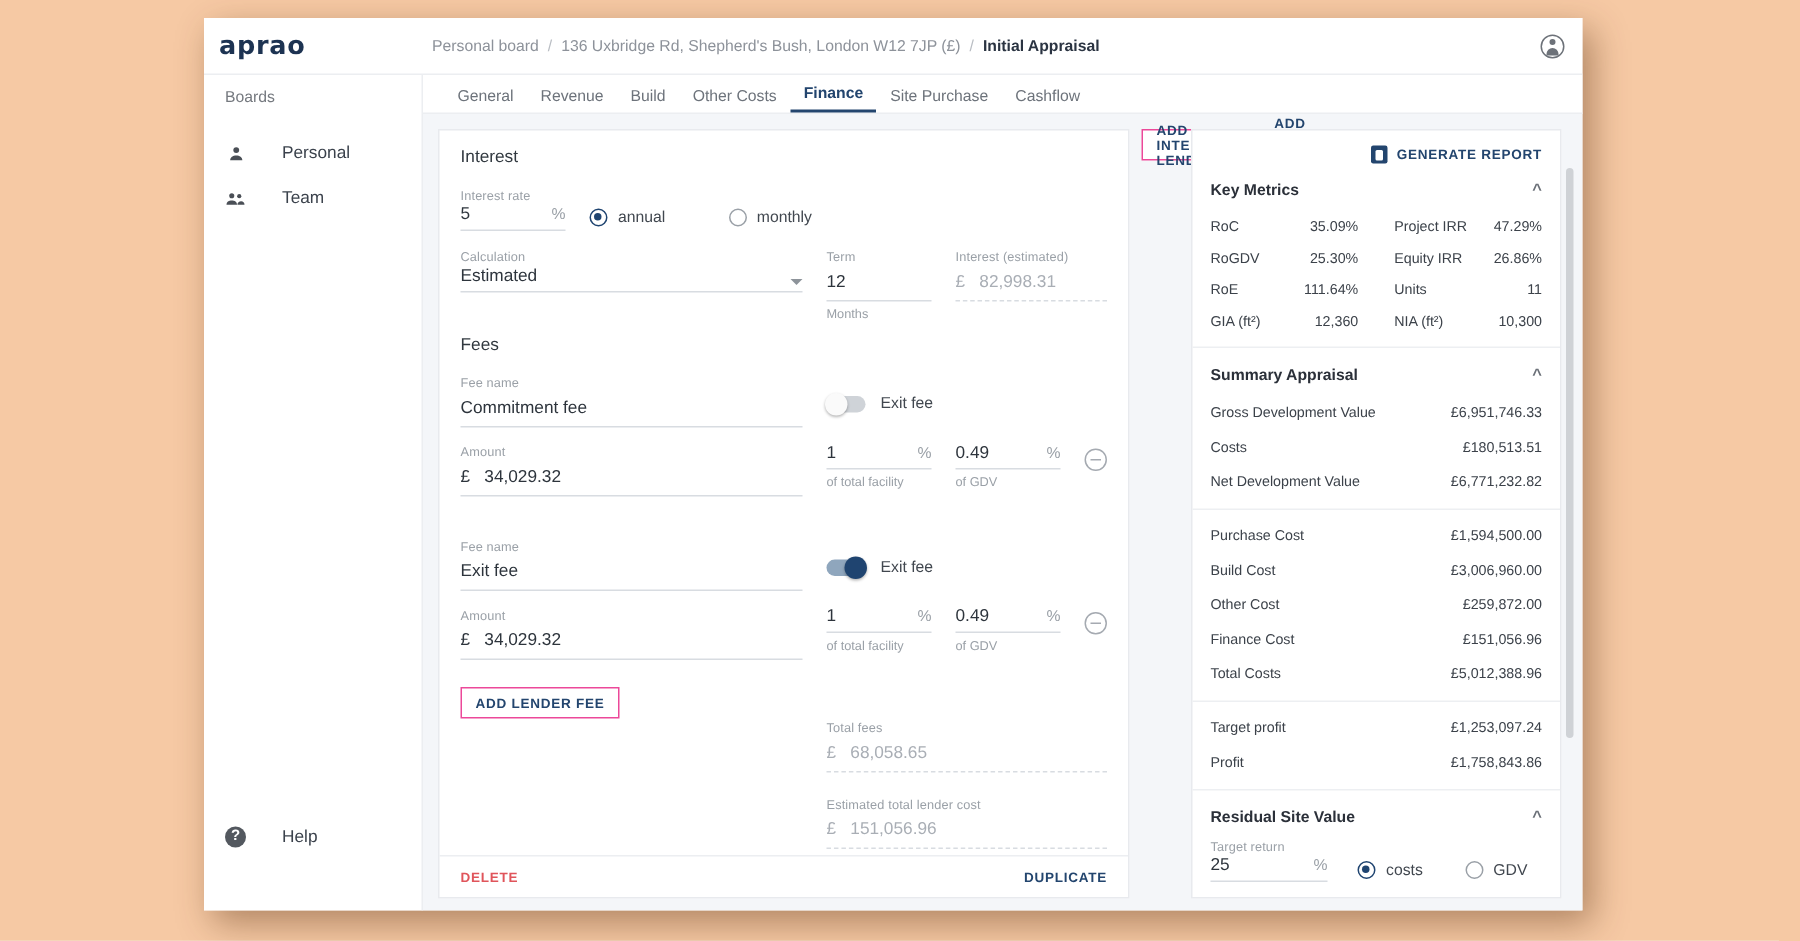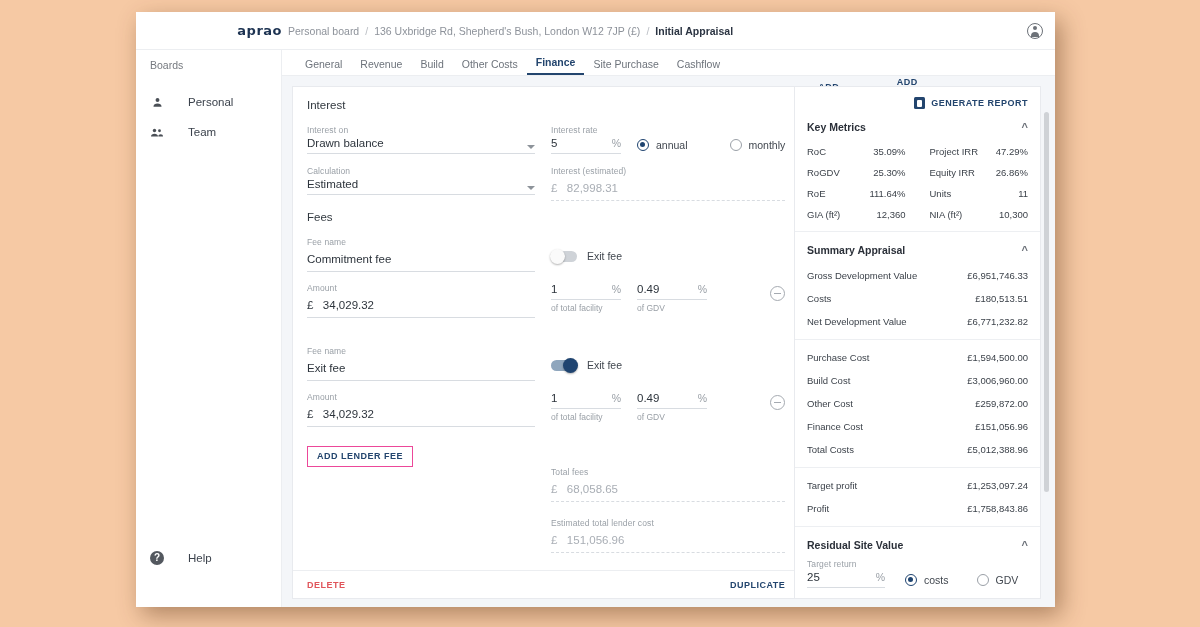--- a/index.html
+++ b/index.html
@@ -23,27 +23,26 @@
   .topbar {
     height: 38px;
     display: flex;
     align-items: center;
     border-bottom: 1px solid #eceef1;
     flex: 0 0 38px;
     background: #fff;
   }
   .brand {
     width: 146px;
-    padding-left: 28px;
-    font-size: 13px;
+    padding-left: 10px;
+    font-size: 17px;
     font-weight: bold;
     letter-spacing: .5px;
     color: #1d3352;
     font-family: "DejaVu Sans", sans-serif;
-    text-align: right;
   }
   .breadcrumb {
     flex: 1;
     font-size: 10.5px;
     color: #8d929a;
     display: flex;
     align-items: center;
     gap: 6px;
     padding-left: 6px;
   }
@@ -293,27 +292,20 @@
 
       <div class="content-row">
 
         <div class="left-pane">
           <div class="lender-card">
             <div class="card-pad">
 
               <div class="sec-title">Interest</div>
 
               <div style="display:flex; gap:16px;">
-                <div style="width:228px;">
-                  <div class="fld-label">Interest on</div>
-                  <div class="underline sel">
-                    <span class="fld-value">Drawn balance</span>
-                    <span class="caret"></span>
-                  </div>
-                </div>
                 <div style="width:70px;">
                   <div class="fld-label">Interest rate</div>
                   <div class="underline sel">
                     <span class="fld-value">5</span>
                     <span class="pct">%</span>
                   </div>
                 </div>
                 <div style="display:flex; align-items:flex-end; gap:42px; padding-bottom:3px;">
                   <div class="radio-row">
                     <span class="radio on"></span>
@@ -326,20 +318,27 @@
                 </div>
               </div>
 
               <div style="display:flex; gap:16px; margin-top:12px;">
                 <div style="width:228px;">
                   <div class="fld-label">Calculation</div>
                   <div class="underline sel">
                     <span class="fld-value">Estimated</span>
                     <span class="caret"></span>
                   </div>
+                </div>
+                <div style="width:70px;">
+                  <div class="fld-label">Term</div>
+                  <div class="underline">
+                    <span class="fld-value">12</span>
+                  </div>
+                  <div class="sub-note">Months</div>
                 </div>
                 <div style="flex:1;">
                   <div class="fld-label">Interest (estimated)</div>
                   <div class="underline dotted">
                     <span class="fld-value muted">£</span>
                     <span class="fld-value muted" style="margin-left:5px;">82,998.31</span>
                   </div>
                 </div>
               </div>
 

